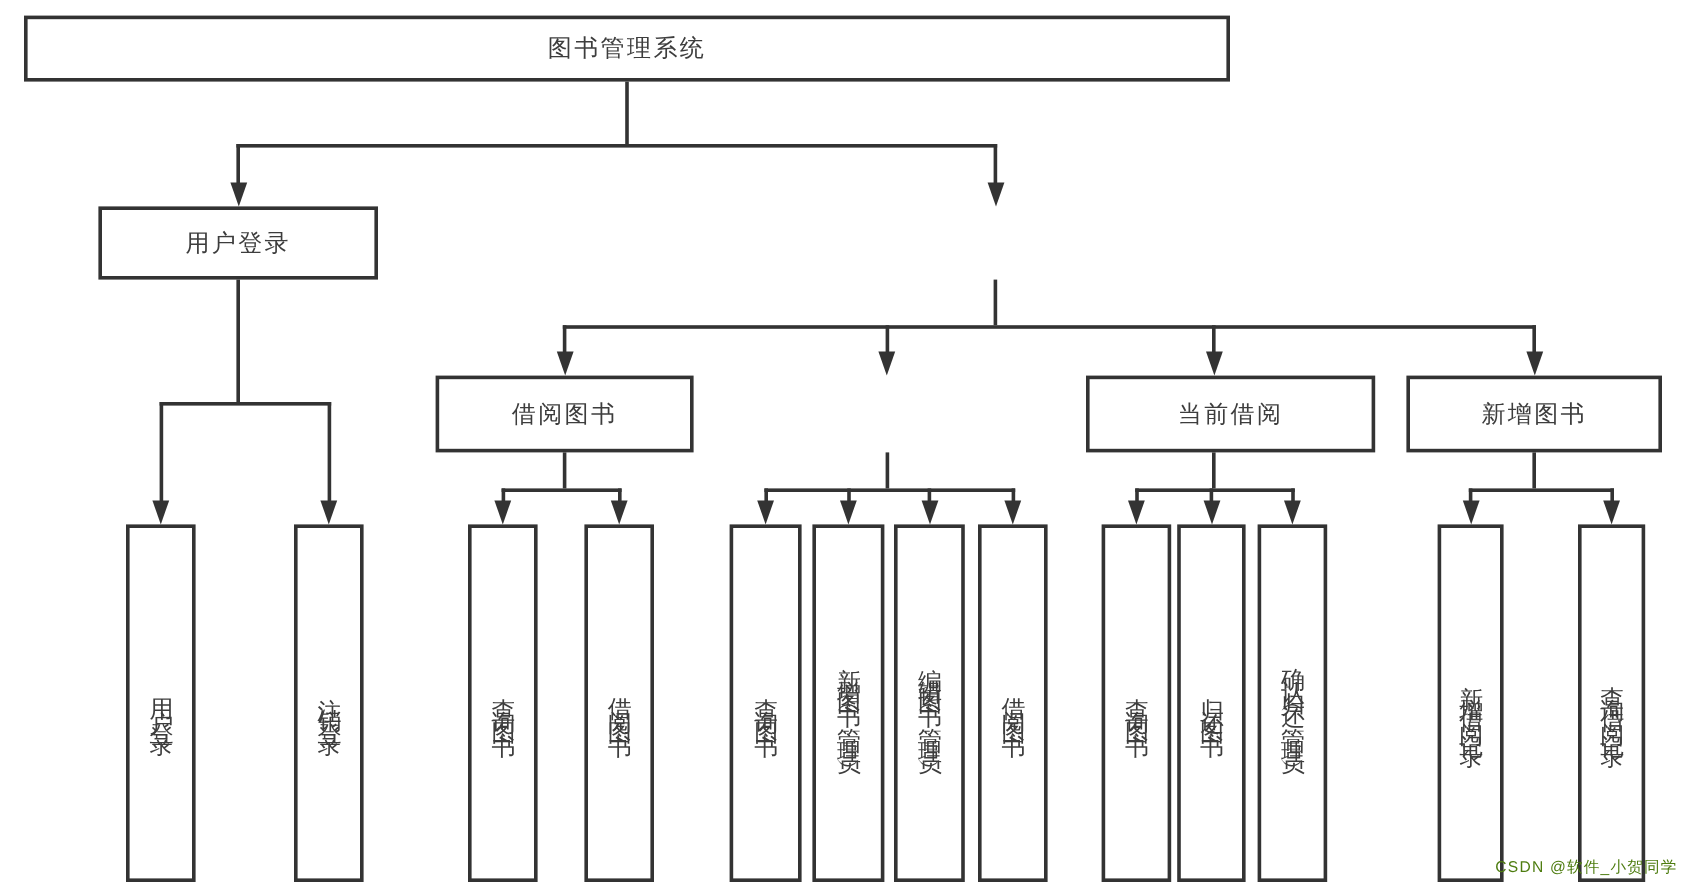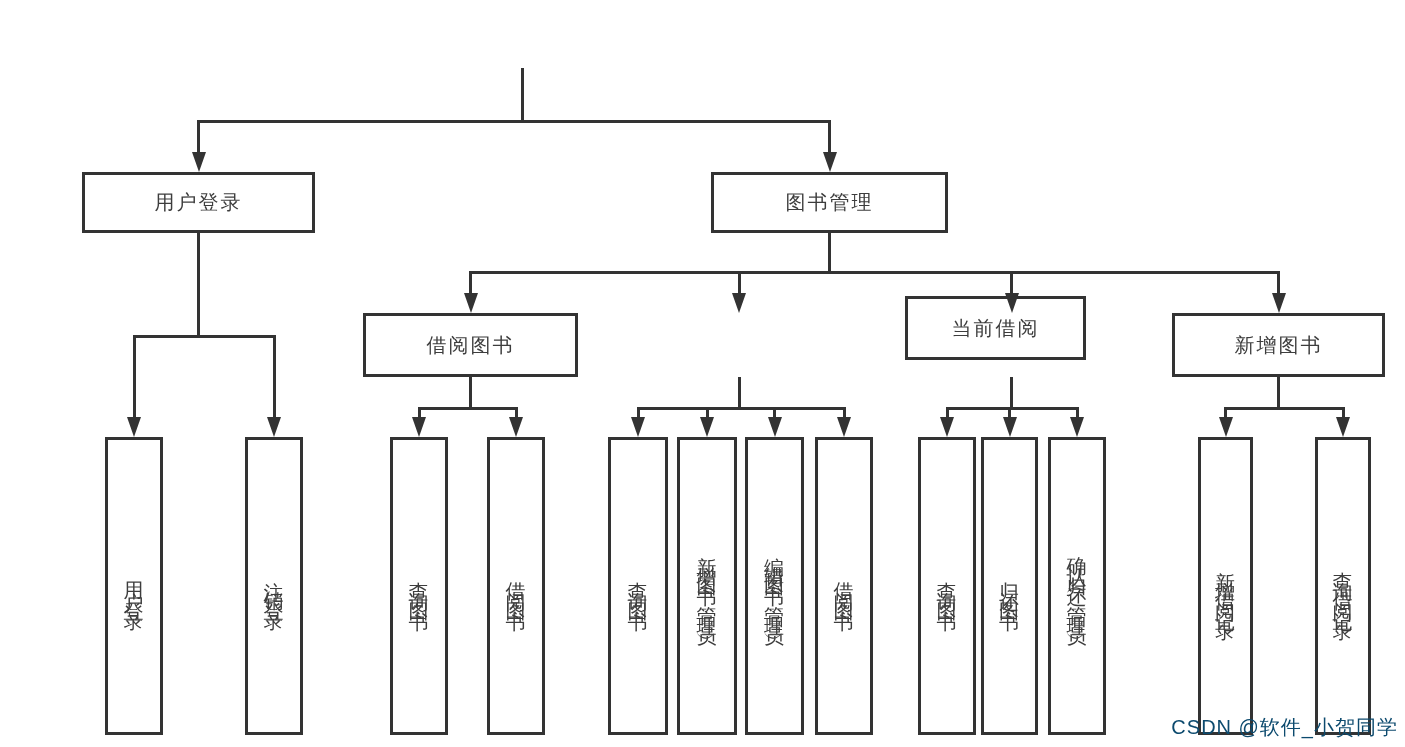--- a/index.html
+++ b/index.html
@@ -36,46 +36,46 @@
     position: absolute;
     width: 0; height: 0;
     border-left: 7px solid transparent;
     border-right: 7px solid transparent;
     border-top: 20px solid #333333;
   }
   .watermark {
     position: absolute;
     right: 7px;
     top: 714px;
-    font-size: 20px;
-    color: #0c4a6e;
+    font-size: 13px;
+    color: #4d7c0f;
     letter-spacing: 1px;
     white-space: nowrap;
   }
 </style>
 </head>
 <body>
 
 <div class="stage">
 
+  <div class="box hdr" style="left:20px; top:13px; width:1005px; height:55px;">
+    <span>图书管理系统</span>
+  </div>
 
   <div class="box hdr" style="left:82px; top:172px; width:233px; height:61px;">
     <span>用户登录</span>
   </div>
 
-  <div class="box hdr" style="left:711px; top:172px; width:237px; height:61px;">
-    <span>图书管理</span>
-  </div>
 
   <div class="box hdr" style="left:363px; top:313px; width:215px; height:64px;">
     <span>借阅图书</span>
   </div>
 
 
-  <div class="box hdr" style="left:905px; top:296px; width:181px; height:64px;">
+  <div class="box hdr" style="left:905px; top:313px; width:241px; height:64px;">
     <span>当前借阅</span>
   </div>
 
   <div class="box hdr" style="left:1172px; top:313px; width:213px; height:64px;">
     <span>新增图书</span>
   </div>
 
   <div class="box leaf" style="left:105px; top:437px; width:58px; height:298px;">
     <span>用户登录</span>
   </div>

